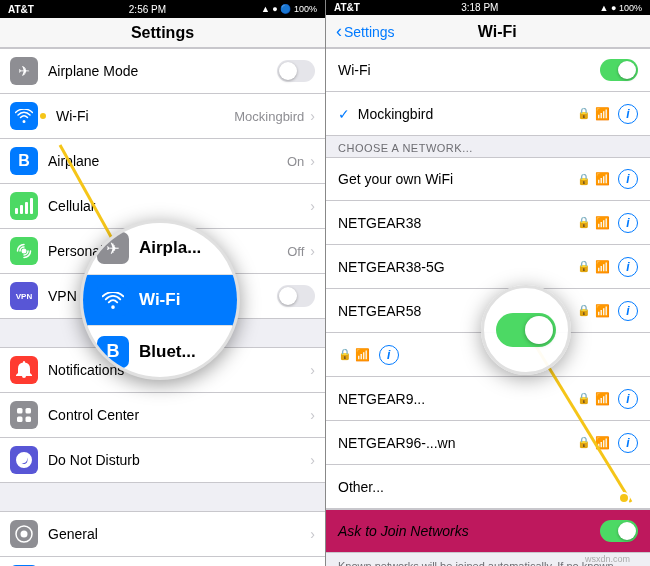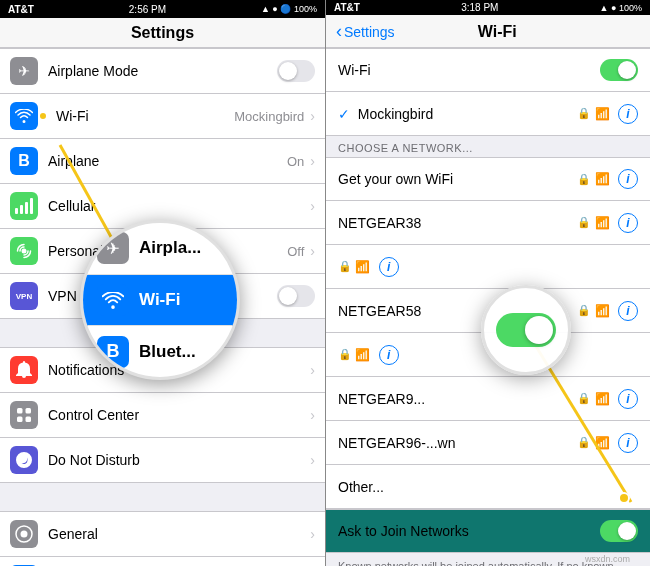--- a/index.html
+++ b/index.html
@@ -316,27 +316,28 @@
     }
     .wifi-signal {
       color: #8e8e93;
       font-size: 12px;
     }
 
     .section-gap { height: 28px; background: #efeff4; }
 
     
     .ask-join-section {
-      background: #0f766e;
+      background: #be185d;
       border-top: 1px solid #c8c7cc;
       border-bottom: 1px solid #c8c7cc;
       display: flex;
       align-items: center;
       padding: 10px 12px;
       min-height: 44px;
+      font-style: italic;
     }
     .ask-join-label {
       flex: 1;
       font-size: 14px;
       color: #000;
     }
 
     .ask-join-note {
       padding: 6px 12px;
       font-size: 11px;
@@ -609,20 +610,21 @@
     </div>
     <div class="network-row">
       <span class="network-name">NETGEAR38</span>
       <div class="network-icons">
         <span class="lock-icon">🔒</span>
         <span class="wifi-signal">📶</span>
         <div class="info-btn">i</div>
       </div>
     </div>
     <div class="network-row">
+      <span class="network-name">NETGEAR38-5G</span>
       <div class="network-icons">
         <span class="lock-icon">🔒</span>
         <span class="wifi-signal">📶</span>
         <div class="info-btn">i</div>
       </div>
     </div>
     <div class="network-row">
       <span class="network-name">NETGEAR58</span>
       <div class="network-icons">
         <span class="lock-icon">🔒</span>

